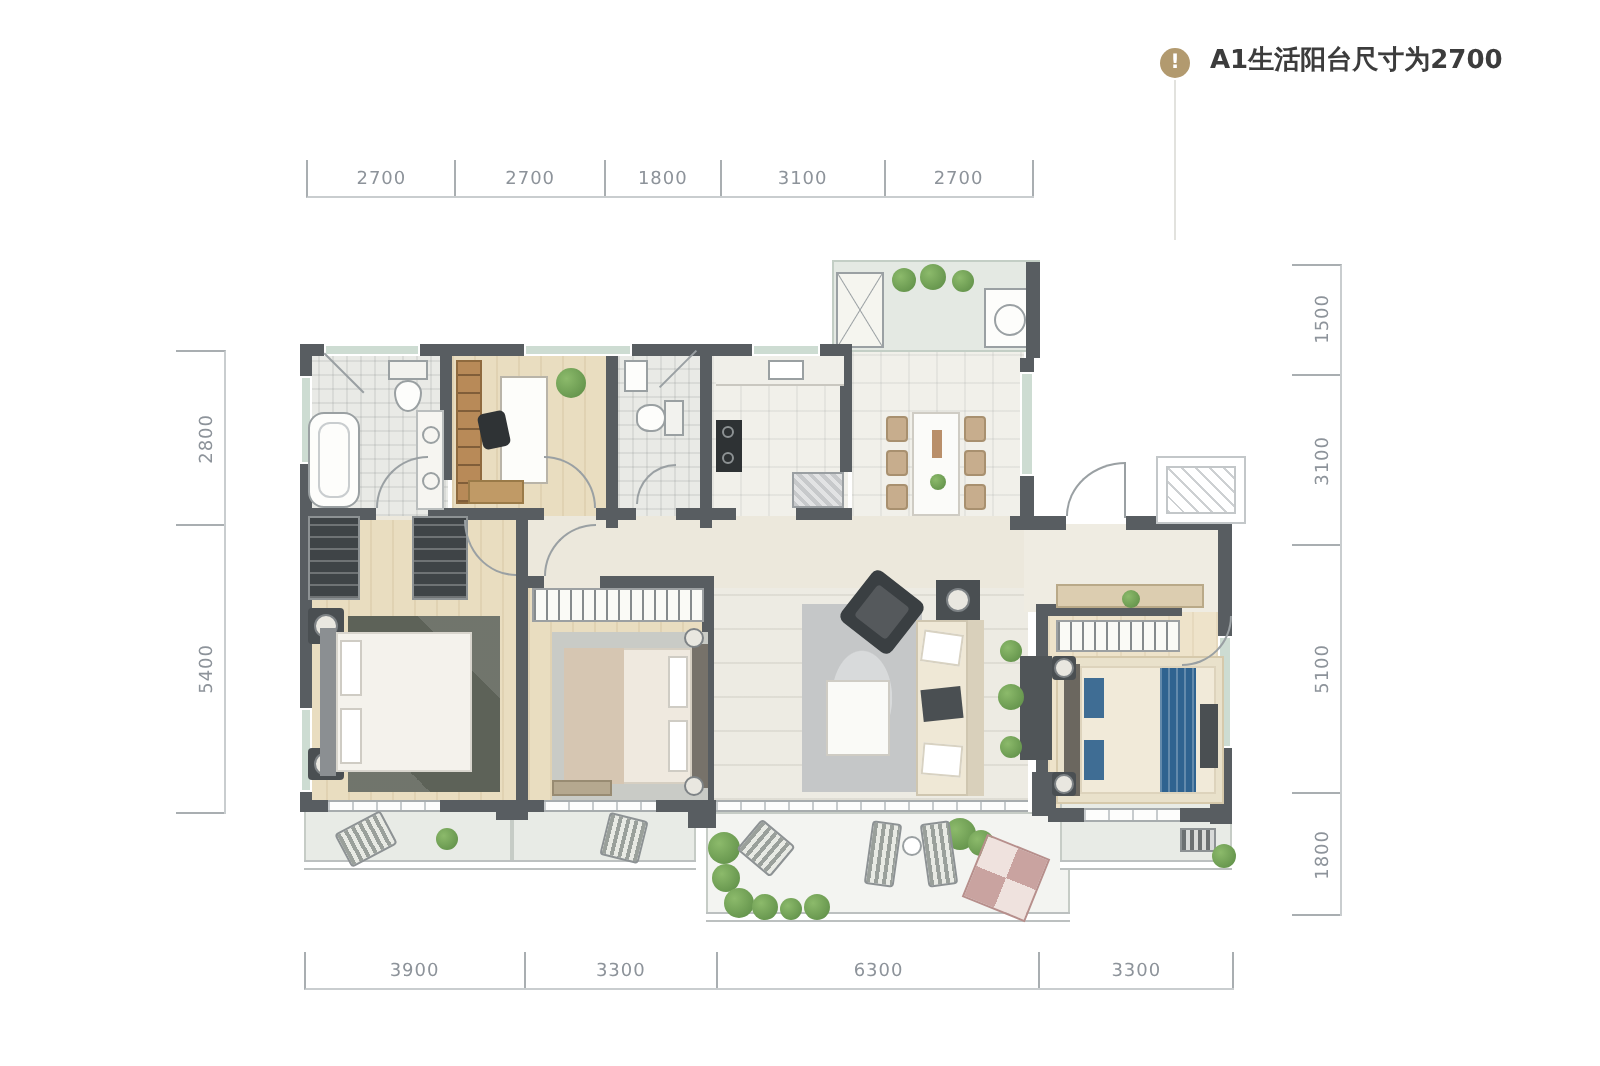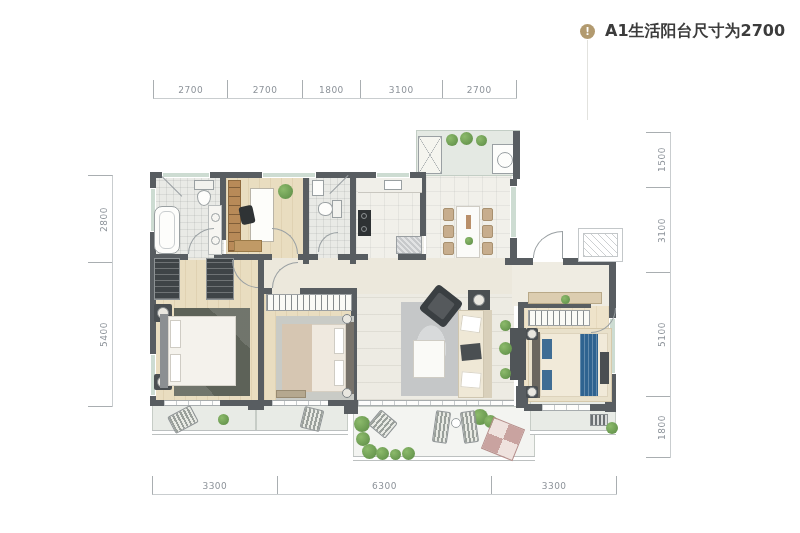--- a/index.html
+++ b/index.html
@@ -37,21 +37,21 @@
   .dim.h{flex-direction:row;border-bottom:1px solid #c9cdcf;border-left:1px solid #a9aeb1;}
   .dim.h .dim-seg{border-right:1px solid #a9aeb1;display:flex;align-items:flex-end;justify-content:center;box-sizing:border-box;}
   .dim.v{flex-direction:column;border-right:1px solid #c9cdcf;border-top:1px solid #a9aeb1;}
   .dim.v .dim-seg{border-bottom:1px solid #a9aeb1;display:flex;align-items:center;justify-content:flex-end;box-sizing:border-box;}
   .dim-label{font-size:9px;color:#8d939a;letter-spacing:.5px;line-height:1;padding-bottom:3px;}
   .dim.v .dim-label{writing-mode:vertical-rl;transform:rotate(180deg);padding-bottom:0;padding-left:0;margin-right:3px;letter-spacing:.5px;}
   
   .legend{position:absolute;left:580px;top:22px;display:flex;align-items:flex-start;}
   .legend .ic{width:15px;height:15px;border-radius:50%;background:#b29a6f;color:#fff;font-size:10px;font-weight:bold;
               display:flex;align-items:center;justify-content:center;margin-right:10px;margin-top:2px;}
-  .legend .tx{font-size:16px;font-weight:600;color:#3c3c3c;line-height:18px;white-space:nowrap;}
+  .legend .tx{font-size:13px;font-weight:600;color:#3c3c3c;line-height:18px;white-space:nowrap;}
   .conn{position:absolute;left:587px;top:40px;width:1px;height:80px;background:#e2e2de;}
 </style>
 </head>
 <body>
 
 <div class="stage">
 
   <div class="conn"></div>
 
   <div class="plan">
@@ -281,20 +281,23 @@
         <span class="dim-label">1800</span>
       </div>
       <div class="dim-seg" style="flex-grow: 3100;">
         <span class="dim-label">3100</span>
       </div>
       <div class="dim-seg" style="flex-grow: 2700;">
         <span class="dim-label">2700</span>
       </div>
     </div>
   <div class="dim h" style="left:152px;top:476px;width:465px;height:19px;">
+      <div class="dim-seg" style="flex-grow: 3900;">
+        <span class="dim-label">3900</span>
+      </div>
       <div class="dim-seg" style="flex-grow: 3300;">
         <span class="dim-label">3300</span>
       </div>
       <div class="dim-seg" style="flex-grow: 6300;">
         <span class="dim-label">6300</span>
       </div>
       <div class="dim-seg" style="flex-grow: 3300;">
         <span class="dim-label">3300</span>
       </div>
     </div>

